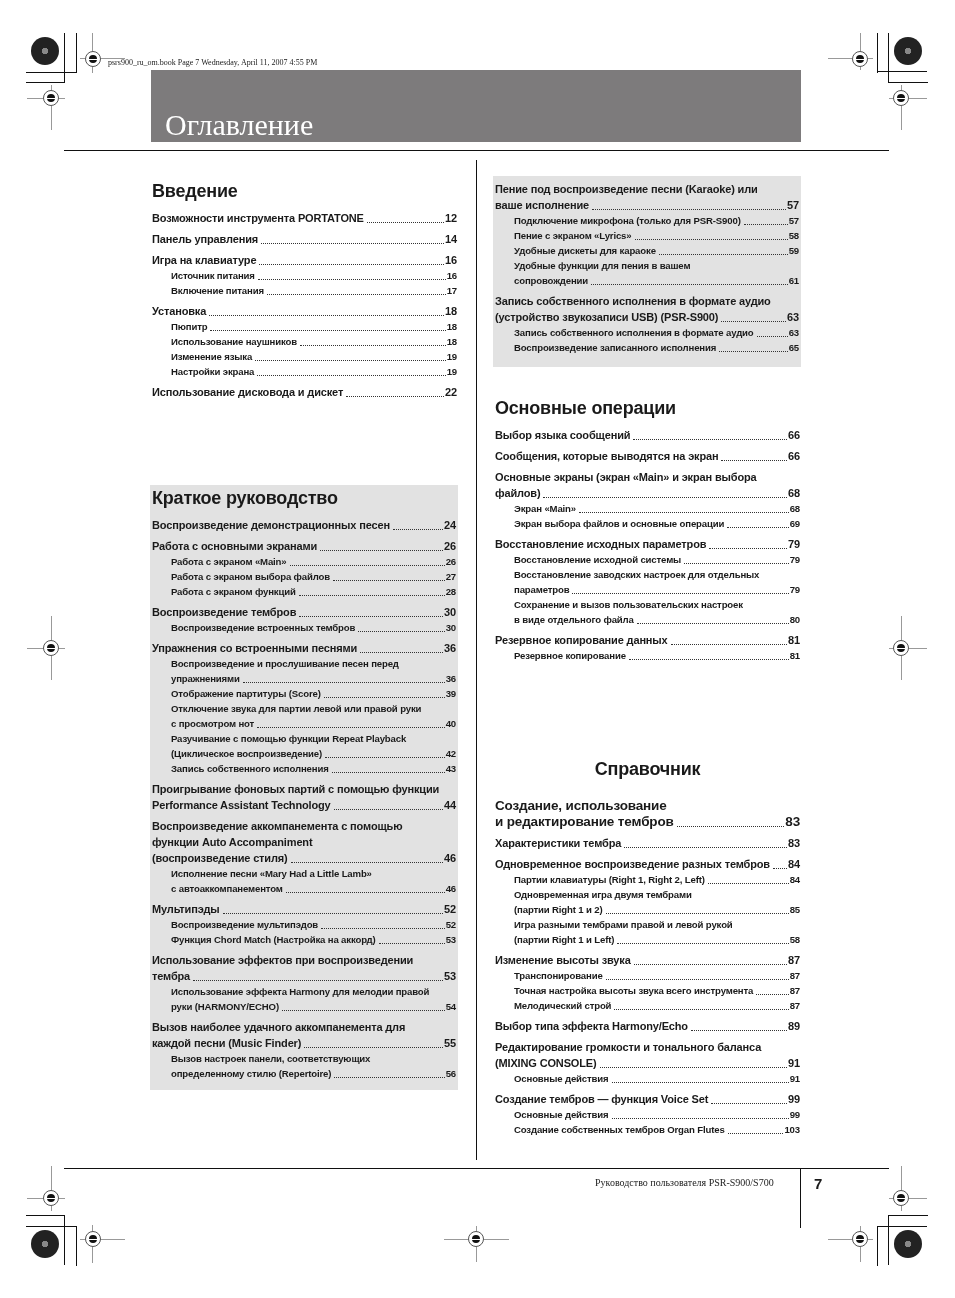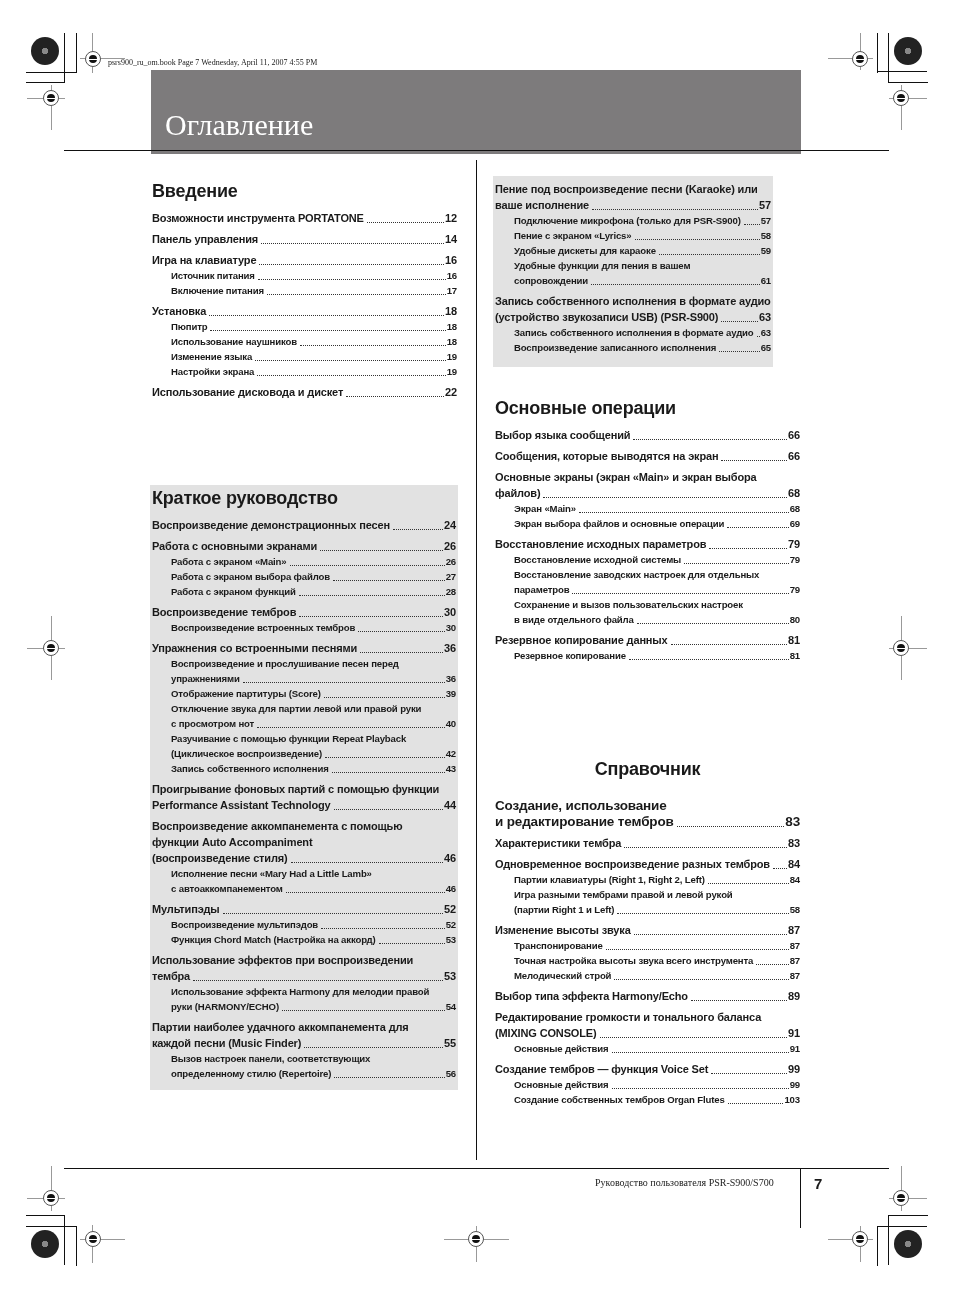--- a/index.html
+++ b/index.html
@@ -1,20 +1,20 @@
 <!DOCTYPE html>
 <html><head>
 <meta charset="utf-8">
 <style>
   html, body { margin:0; padding:0; }
   body { width:955px; height:1298px; background:#ffffff; position:relative; overflow:hidden;
          font-family:"Liberation Sans", sans-serif; color:#1a1a1a; }
   .abs { position:absolute; }
   .slug { left:108px; top:58px; font-family:"Liberation Serif", serif; font-size:8px; color:#222; white-space:nowrap; }
-  .title-bar { left:151px; top:70px; width:650px; height:84px; background:#7d7b7c; }
+  .title-bar { left:151px; top:70px; width:650px; height:72px; background:#7d7b7c; }
   .title-text { position:absolute; left:14px; top:40px; font-family:"Liberation Serif", serif; font-size:30px; color:#fff; line-height:1; }
   .rule { background:#111; height:1px; }
   .vrule { background:#111; width:1px; }
   .col { position:absolute; width:305px; }
   .gray-box { background:#e2e2e2; }
   .sec-head { font-weight:bold; font-size:18px; letter-spacing:-0.2px; margin:0 0 8px 0; color:#1a1a1a; }
   .entry { margin-bottom:5px; }
   .row { display:flex; align-items:flex-end; font-weight:bold; font-size:11px; line-height:16px; letter-spacing:-0.15px; }
   .row .lbl { white-space:nowrap; }
   .row .dots { flex:1; overflow:hidden; white-space:nowrap; margin:0 1px 3px 3px; border-bottom:1.5px dotted #333; height:1px; }
@@ -338,40 +338,40 @@
           <div class="sub">
             <div class="line1">Использование эффекта Harmony для мелодии правой</div>
             <div class="row">
               <span class="lbl">руки (HARMONY/ECHO)</span>
               <span class="dots"></span>
               <span class="pg">54</span>
             </div>
           </div>
         </div>
         <div class="entry">
-          <div class="line1">Партии наиболее удачного аккомпанемента для</div>
+          <div class="line1">Вызов наиболее удачного аккомпанемента для</div>
           <div class="row">
             <span class="lbl">каждой песни (Music Finder)</span>
             <span class="dots"></span>
             <span class="pg">55</span>
           </div>
           <div class="sub">
             <div class="line1">Вызов настроек панели, соответствующих</div>
             <div class="row">
               <span class="lbl">определенному стилю (Repertoire)</span>
               <span class="dots"></span>
               <span class="pg">56</span>
             </div>
           </div>
         </div>
       </div>
   </div>
 </div>
 
-<div class="col gray-box" style="left:493px;top:176px;width:280px;height:191px;">
+<div class="col gray-box" style="left:493px;top:176px;width:308px;height:191px;">
   <div style="padding:5px 2px 0 2px;">
     <div>
         <div class="entry">
           <div class="line1">Пение под воспроизведение песни (Karaoke) или</div>
           <div class="row">
             <span class="lbl">ваше исполнение</span>
             <span class="dots"></span>
             <span class="pg">57</span>
           </div>
           <div class="sub">
@@ -541,20 +541,28 @@
           <span class="pg">84</span>
         </div>
         <div class="sub">
           <div class="row">
             <span class="lbl">Партии клавиатуры (Right 1, Right 2, Left)</span>
             <span class="dots"></span>
             <span class="pg">84</span>
           </div>
         </div>
         <div class="sub">
+          <div class="line1">Одновременная игра двумя тембрами</div>
+          <div class="row">
+            <span class="lbl">(партии Right 1 и 2)</span>
+            <span class="dots"></span>
+            <span class="pg">85</span>
+          </div>
+        </div>
+        <div class="sub">
           <div class="line1">Игра разными тембрами правой и левой рукой</div>
           <div class="row">
             <span class="lbl">(партии Right 1 и Left)</span>
             <span class="dots"></span>
             <span class="pg">58</span>
           </div>
         </div>
       </div>
       <div class="entry">
         <div class="row">

